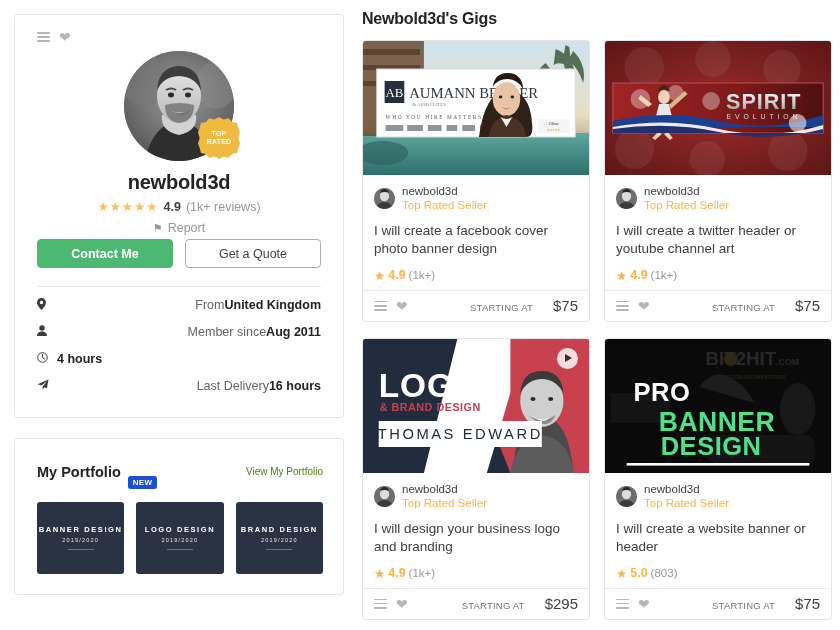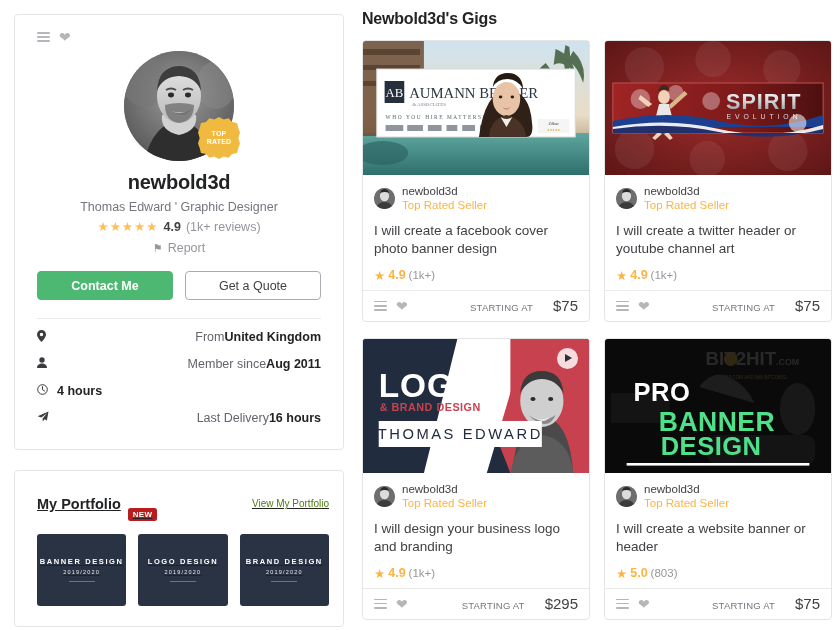--- a/index.html
+++ b/index.html
@@ -55,43 +55,43 @@
   .tagline { text-align: center; font-size: 12.5px; color: #74767e; margin-top: 6px; }
 
   .rating-row { display: flex; align-items: center; justify-content: center; gap: 5px; margin-top: 5px; }
   .stars { color: #ffbe5b; font-size: 12.5px; letter-spacing: 1px; }
   .rate-num { font-size: 12.5px; font-weight: bold; color: #404145; }
   .rate-count { font-size: 12.5px; color: #95979d; }
 
   .report-row { display: flex; align-items: center; justify-content: center; gap: 5px; margin-top: 7px; color: #95979d; font-size: 12.5px; }
   .flag-ico { font-size: 11px; color: #95979d; }
 
-  .btn-row { display: flex; gap: 12px; margin-top: 16px; }
+  .btn-row { display: flex; gap: 12px; margin-top: 4px; }
   .btn {
     flex: 1; height: 29px; border-radius: 4px;
     display: flex; align-items: center; justify-content: center;
     font-size: 12.5px; font-weight: bold; cursor: pointer;
   }
   .btn-primary { background: #4db872; color: #fff; border: 1px solid #4db872; }
   .btn-secondary { background: #fff; color: #404145; border: 1px solid #a9abb1; font-weight: normal; }
 
   .divider { height: 1px; background: #e8e9eb; margin: 18px 0 4px 0; }
 
   .stat-row { display: flex; align-items: center; height: 27px; font-size: 12.5px; text-align: right; }
   .stat-ico { width: 20px; color: #3a3c40; font-size: 11.5px; text-align: left; }
   .stat-label { color: #62646a; flex: 1; }
   .stat-val { font-weight: bold; color: #222325; }
 
   
-  .portfolio-card { margin-top: 20px; padding: 16px 14px 20px 22px; text-decoration: underline; }
+  .portfolio-card { margin-top: 20px; padding: 16px 20px 20px 22px; }
   .port-head { display: flex; align-items: center; justify-content: space-between; }
   .port-title-wrap { display: flex; align-items: center; gap: 7px; }
   .port-title { font-size: 14.5px; font-weight: bold; }
   .new-badge {
-    background: #b91c1c; color: #fff; font-size: 8px; font-weight: bold;
+    background: #1d4ed8; color: #fff; font-size: 8px; font-weight: bold;
     padding: 2px 5px 1.5px 5px; border-radius: 2.5px; letter-spacing: .3px; margin-top: 21px;
   }
   .port-link { color: #4d7c0f; font-size: 10px; }
 
   .port-thumbs { display: flex; gap: 12px; margin-top: 13px; }
   .port-thumb {
     flex: 1; height: 72px; background: #2a3343; border-radius: 3px;
     display: flex; flex-direction: column; align-items: center; justify-content: center;
     color: #fff;
   }
@@ -193,21 +193,20 @@
             <path d="M47 60 Q55 64 64 60 Q56 63 47 60 Z" fill="#f2f2f2"></path>
           </svg>
         </div>
         <div class="top-rated-badge">
           <span>TOP</span>
           <span>RATED</span>
         </div>
       </div>
 
       <div class="username">newbold3d</div>
-      <div class="tagline">Thomas Edward ' Graphic Designer</div>
 
       <div class="rating-row">
         <span class="stars">★★★★★</span>
         <span class="rate-num">4.9</span>
         <span class="rate-count">(1k+ reviews)</span>
       </div>
 
       <div class="report-row">
         <span class="flag-ico">⚑</span>
         <span>Report</span>

